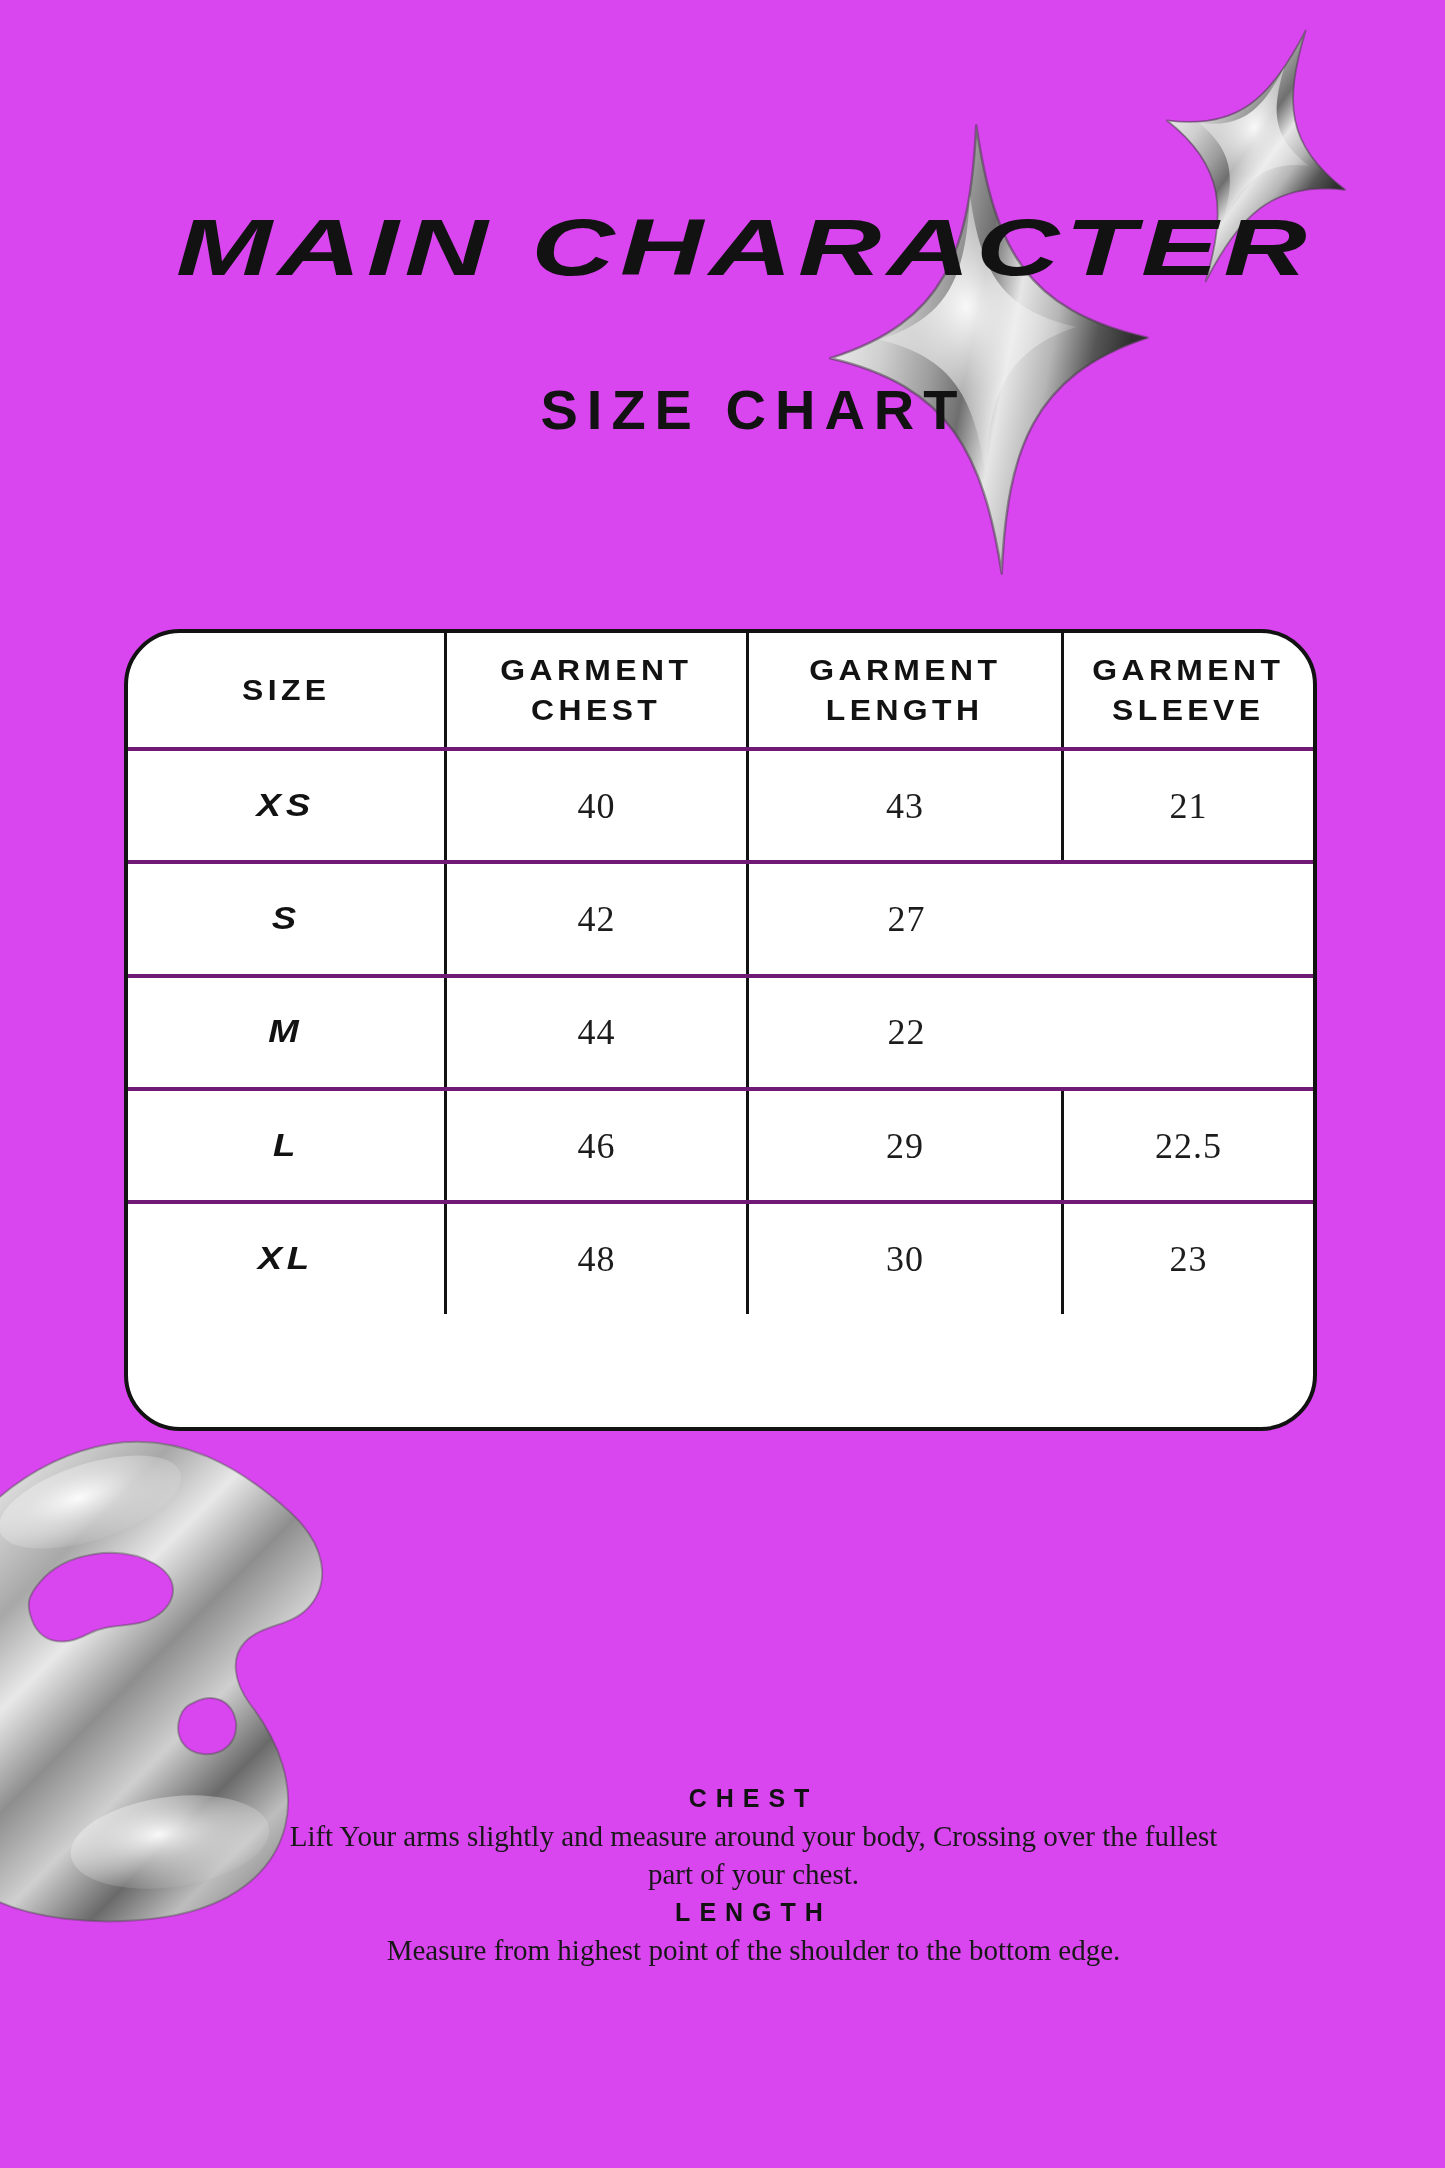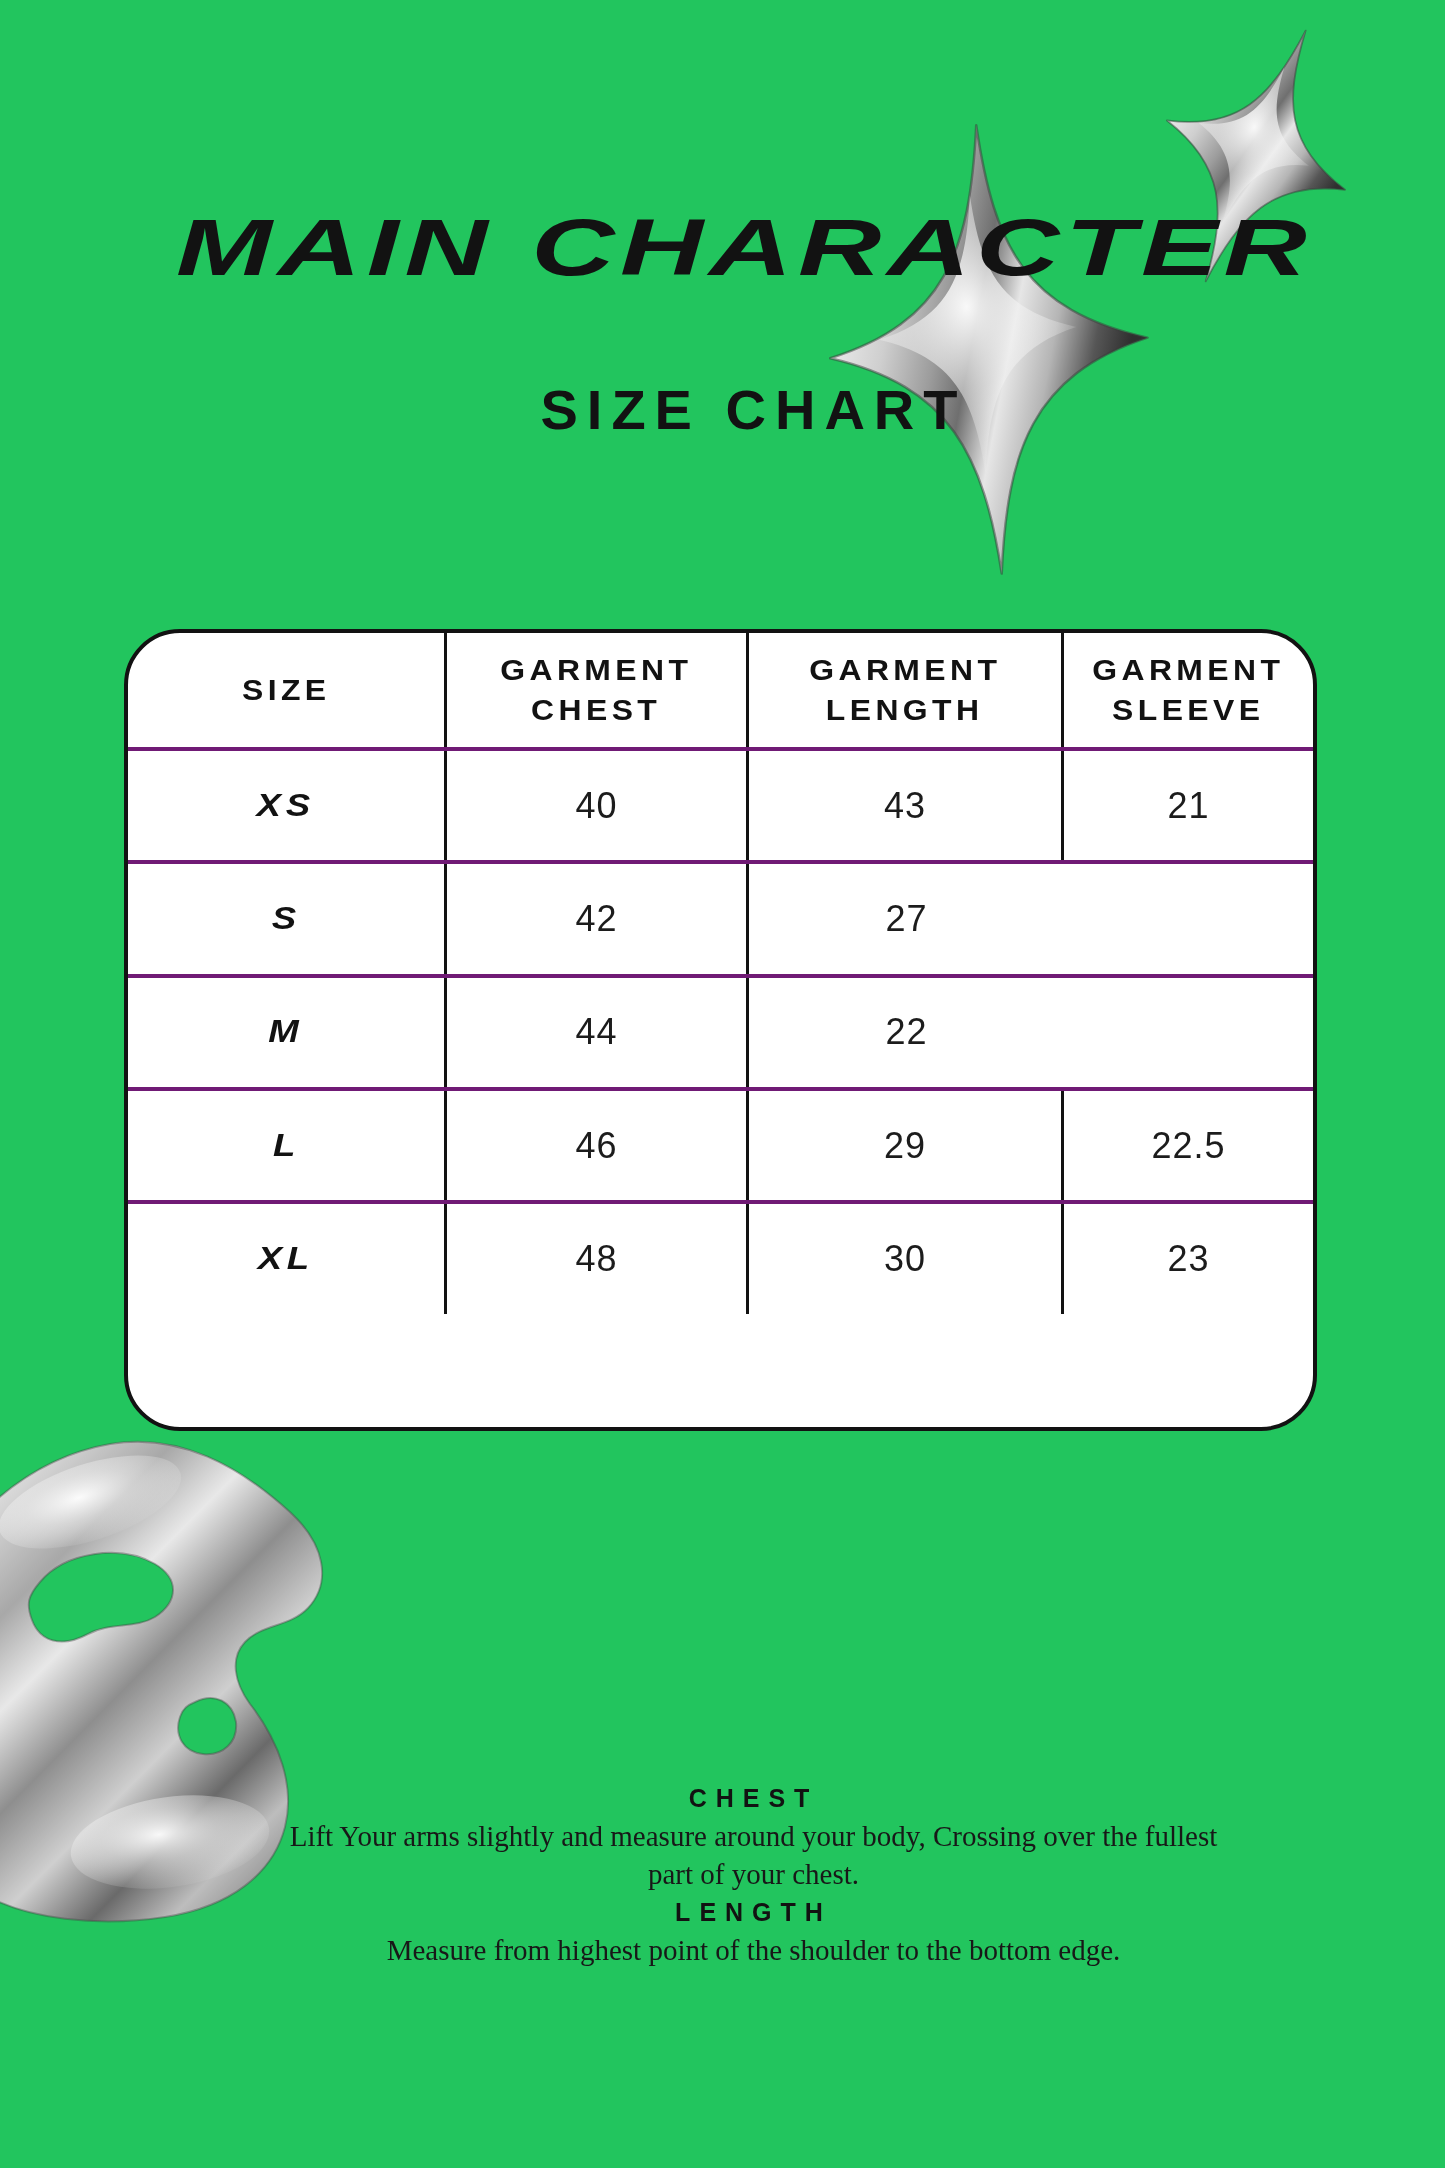--- a/index.html
+++ b/index.html
@@ -1,20 +1,20 @@
 <!DOCTYPE html>
 <html><head>
 <meta charset="utf-8">
 <style>
   html,body{margin:0;padding:0;background:#ffffff;}
   .page{
     position:relative;
     width:1445px;
     height:2168px;
-    background:#22c55e;
+    background:#d946ef;
     overflow:hidden;
     font-family:"Liberation Sans",sans-serif;
     color:#121212;
   }
   
   .deco{position:absolute;pointer-events:none;}
   .star-large{left:800px;top:112px;transform:rotate(-3deg);}
   .star-small{left:1142px;top:8px;transform:rotate(22deg);}
   .blob{left:-60px;top:1412px;}
   
@@ -79,20 +79,21 @@
     font-style:italic;
     font-size:31px;
     letter-spacing:4px;
     transform:scaleX(1.18);
   }
   .num{
     font-size:36px;
     font-weight:400;
     color:#1c1c1c;
     letter-spacing:1px;
+    font-family:Liberation Serif, serif;
   }
   
   .guide{
     position:absolute;
     left:0;top:1779px;width:100%;
     text-align:center;
     transform:translateX(31px);
     z-index:5;
   }
   .guide-heading{

